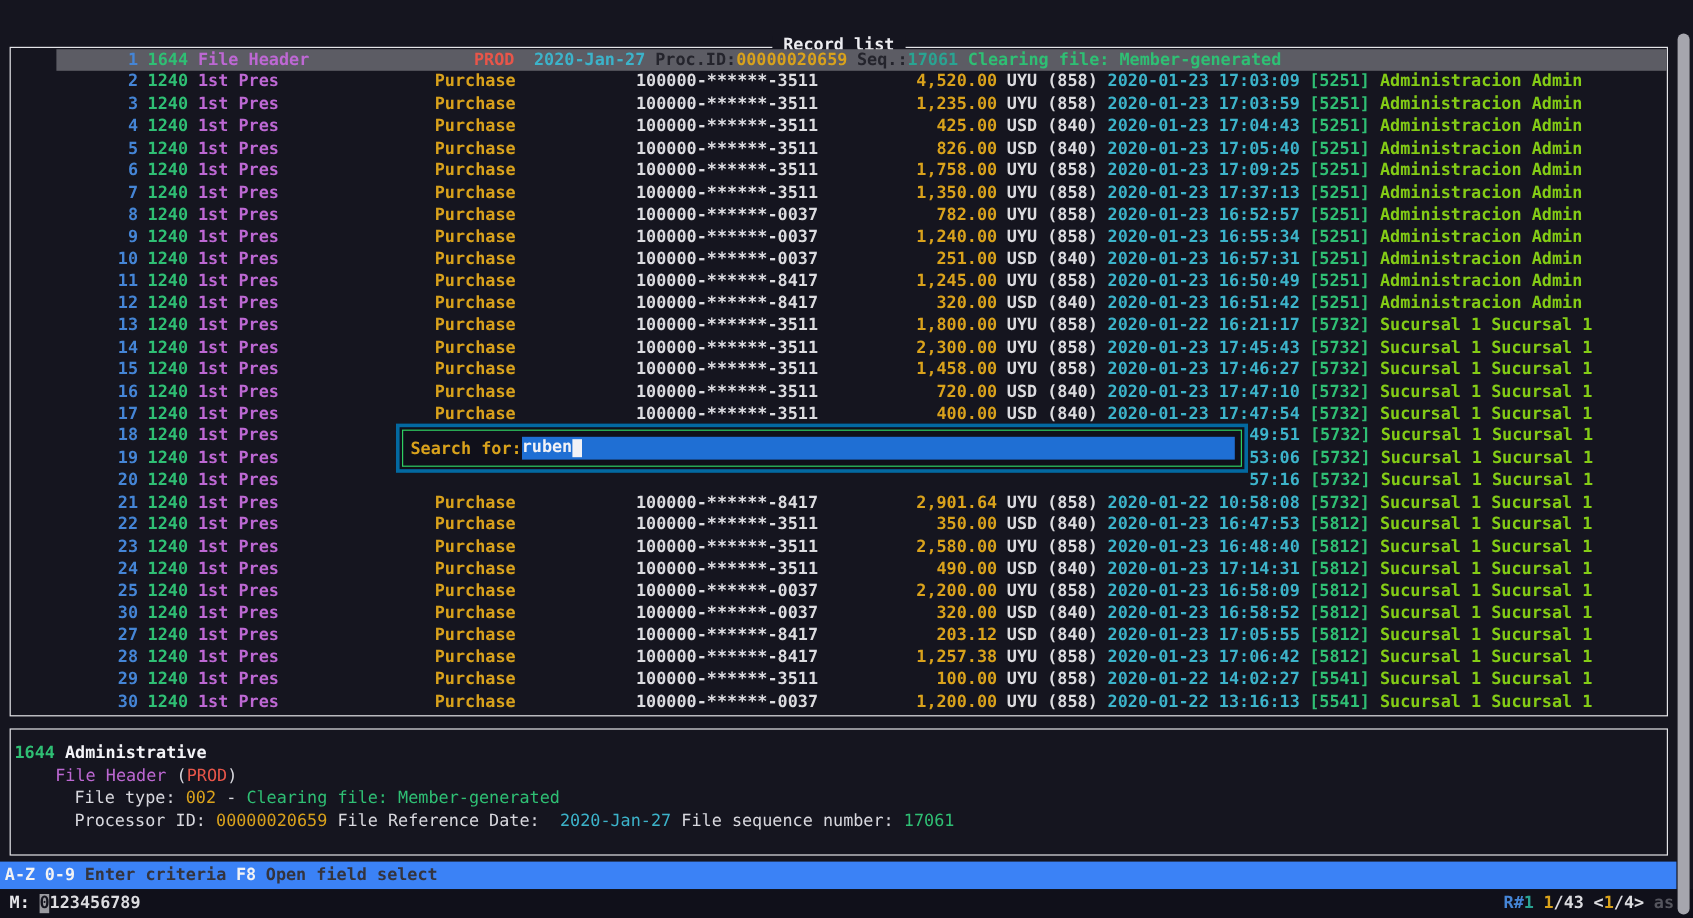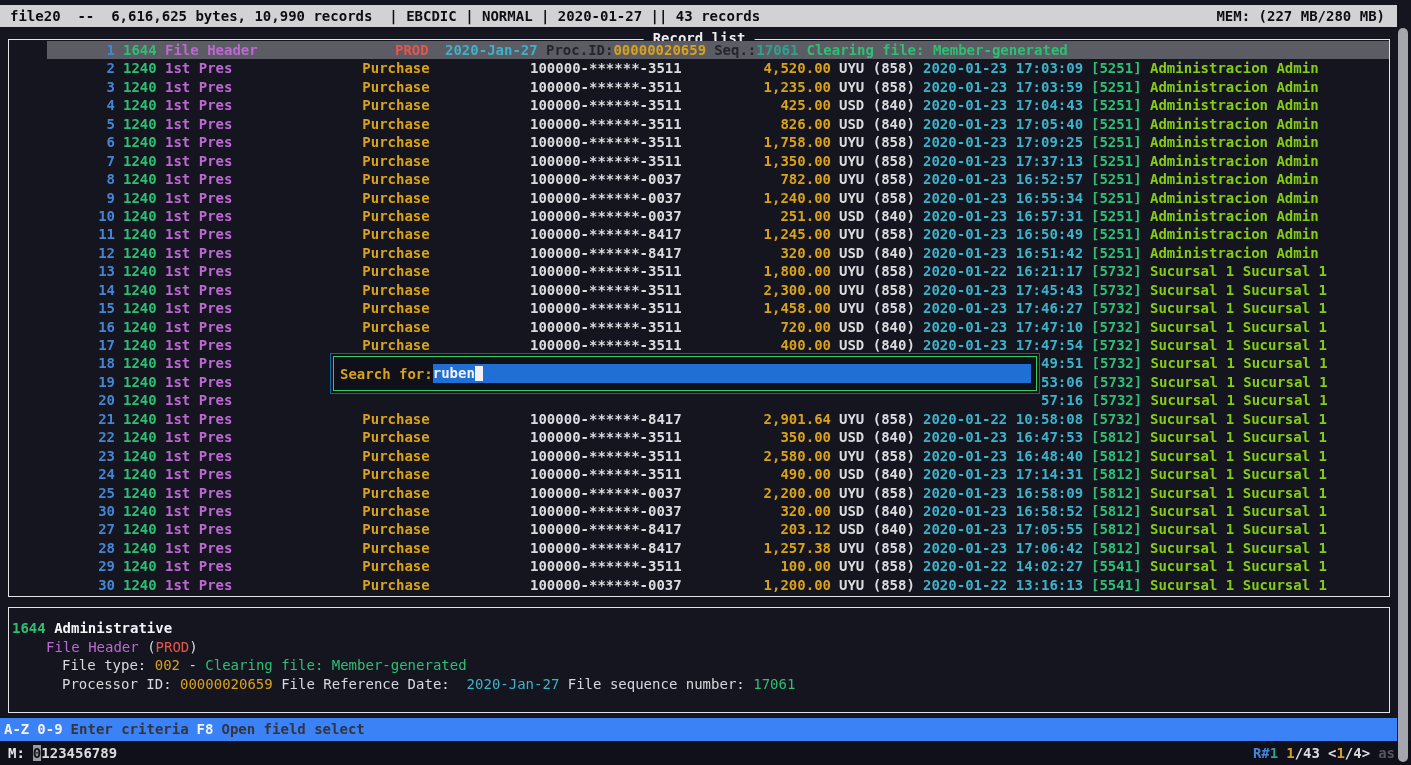--- a/index.html
+++ b/index.html
@@ -39,21 +39,21 @@
   .tail{position:absolute;left:994px;top:0;}
   
   .h-env{margin-left:135px;width:34px;}
   .h-date{margin-left:16px;width:93px;}
   .h-proclabel{margin-left:8px;}
   .h-seqlabel{margin-left:8px;}
   .h-desc{margin-left:8px;}
 
   
   .dialog{position:absolute;left:330px;top:353px;width:710px;height:41px;z-index:5;
-          background:#10101a;border:1px solid #0369a1;padding:2px;}
+          background:#10101a;border:3px solid #0369a1;padding:2px;}
   .dlg-inner{width:100%;height:100%;border:1px solid #2fce62;display:flex;align-items:center;
              padding:0 5px 0 6px;}
   .dlg-label{color:#d9a21c;}
   .dlg-input{flex:1;background:#1f6fd4;color:#f2f2f6;height:19px;line-height:19px;display:flex;align-items:center;}
   .cursor{display:inline-block;width:8px;height:15px;background:#f2f2f6;vertical-align:middle;}
 
   
   .detailbox{position:absolute;left:8px;top:607px;width:1382px;height:106px;border:1px solid #e4e4e8;
              font-weight:400;color:#d8d8de;padding-top:11px;line-height:18.5px;}
   .dline{height:18.5px;}
@@ -74,24 +74,20 @@
   .gap{margin-left:8px;}
 
   
   .scrollbar{position:absolute;left:1398px;top:28px;width:10px;height:734px;background:#a6a6ae;border-radius:5px;}
 </style>
 </head>
 <body>
 
 <div class="screen">
 
-  <div class="topbar">
-    <span>file20  --  6,616,625 bytes, 10,990 records  | EBCDIC | NORMAL | 2020-01-27 || 43 records</span>
-    <span class="mem">MEM: (227 MB/280 MB)</span>
-  </div>
 
   <div class="listbox">
     <span class="boxtitle">Record list</span>
     <div class="rows">
       <div class="row hl">
         <span class="c-num blue">1</span>
         <span class="c-code green">1644</span>
         <span class="c-name magenta">File Header</span>
         <span class="h-env red">PROD</span>
         <span class="h-date cyan">2020-Jan-27</span>

